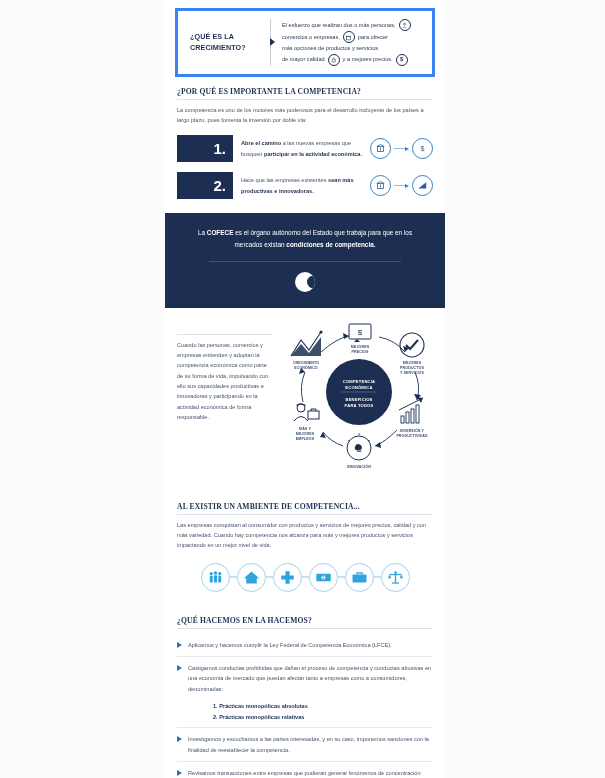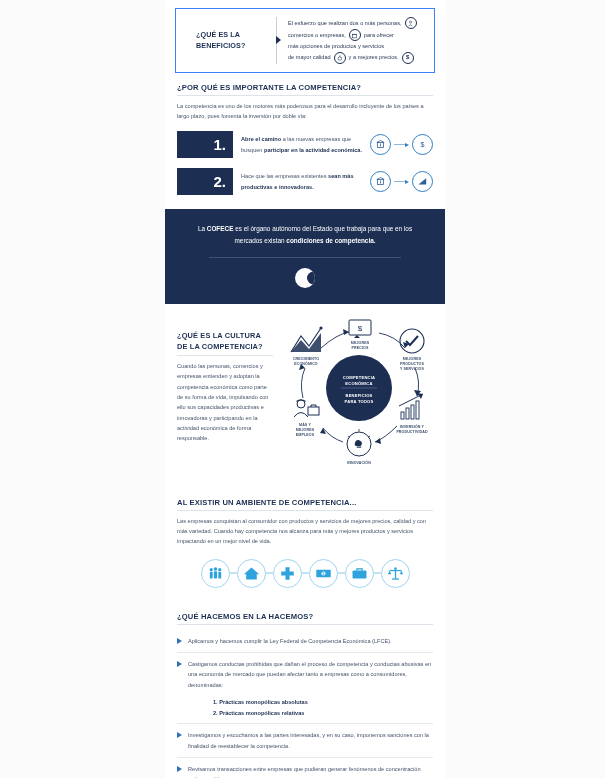--- a/index.html
+++ b/index.html
@@ -11,22 +11,22 @@
   }
   .page { position: relative; width: 605px; height: 778px; background: #fbfbfb; }
   .sheet {
     position: absolute; left: 165px; top: 0; width: 280px; height: 778px;
     background: #ffffff;
   }
 
   
   .def-wrap { padding: 8px 10px 10px 10px; }
   .def-box {
-    border: 1px solid #3b82f6; background:#fff;
-    display: flex; align-items: stretch; padding: 6px 14px;
+    border: 3px solid #3b82f6; background:#fff;
+    display: flex; align-items: stretch; padding: 6px 6px;
     position: relative;
   }
   .def-left {
     width: 86px; flex: none; display: flex; align-items: center;
     padding-left: 6px;
   }
   .def-title {
     color: #1c2f53; font-weight: bold; font-size: 7.2px; line-height: 1.55;
     letter-spacing: .1px;
   }
@@ -46,20 +46,21 @@
     border: 1px solid #1c2f53; display: inline-flex;
     align-items: center; justify-content: center; flex: none;
     font-size: 6px; color: #1c2f53; font-weight: bold;
   }
 
   
   .sec { padding: 0 12px; }
   h2.sec-title {
     color: #1c2f53; font-size: 7.6px; font-weight: bold; letter-spacing: .15px;
     margin-bottom: 3px;
+    font-family: Liberation Serif, serif;
   }
   .rule { height: 1px; background: #dfe3e9; margin-bottom: 5px; }
   .body-txt { font-size: 5.6px; color: #46536b; line-height: 1.85; }
 
   
   .num-row { display: flex; align-items: center; margin-top: 10px; gap: 8px; }
   .num-box {
     width: 56px; height: 27px; background: #1c2f53; flex: none;
     display: flex; align-items: center; justify-content: flex-end;
     padding-right: 7px;
@@ -135,21 +136,21 @@
 <body>
 
 <div class="page">
 <div class="sheet">
 
   <div class="def-wrap">
     <div class="def-box">
       <div class="def-left">
         <div class="def-title">
           <div>¿QUÉ ES LA</div>
-          <div>BENEFICIOS?</div>
+          <div>CRECIMIENTO?</div>
         </div>
       </div>
       <div class="def-sep"></div>
       <div class="def-arrow"></div>
       <div class="def-right">
         <div class="def-line">
           <span>El esfuerzo que realizan dos o más personas,</span>
           <span class="mini-ic">
             <svg width="7" height="7" viewBox="0 0 10 10">
                   <circle cx="5" cy="3" r="1.5" fill="none" stroke="#1c2f53" stroke-width="0.8"></circle>
@@ -245,24 +246,20 @@
   </div>
 
   <div class="navy">
     <p><span>La </span><b>COFECE</b><span> es el órgano autónomo del Estado que trabaja para que en los mercados existan </span><b>condiciones de competencia.</b></p>
     <div class="nrule"></div>
     <div class="cofece-mark"></div>
   </div>
 
   <div class="culture">
     <div class="culture-left">
-      <h2 class="sec-title">
-        <div>¿QUÉ ES LA CULTURA</div>
-        <div>DE LA COMPETENCIA?</div>
-      </h2>
       <div class="rule"></div>
       <div class="body-txt">Cuando las personas, comercios y empresas entienden y adoptan la competencia económica como parte de su forma de vida, impulsando con ello sus capacidades productivas e innovadoras y participando en la actividad económica de forma responsable.</div>
     </div>
 
     <div class="wheel">
       <svg width="160" height="156" viewBox="0 0 160 156">
 
         <g fill="none" stroke="#1c2f53" stroke-width="0.9">
           <path d="M42 32 Q58 18 70 16"></path>
           <path d="M100 17 Q116 20 126 32"></path>

